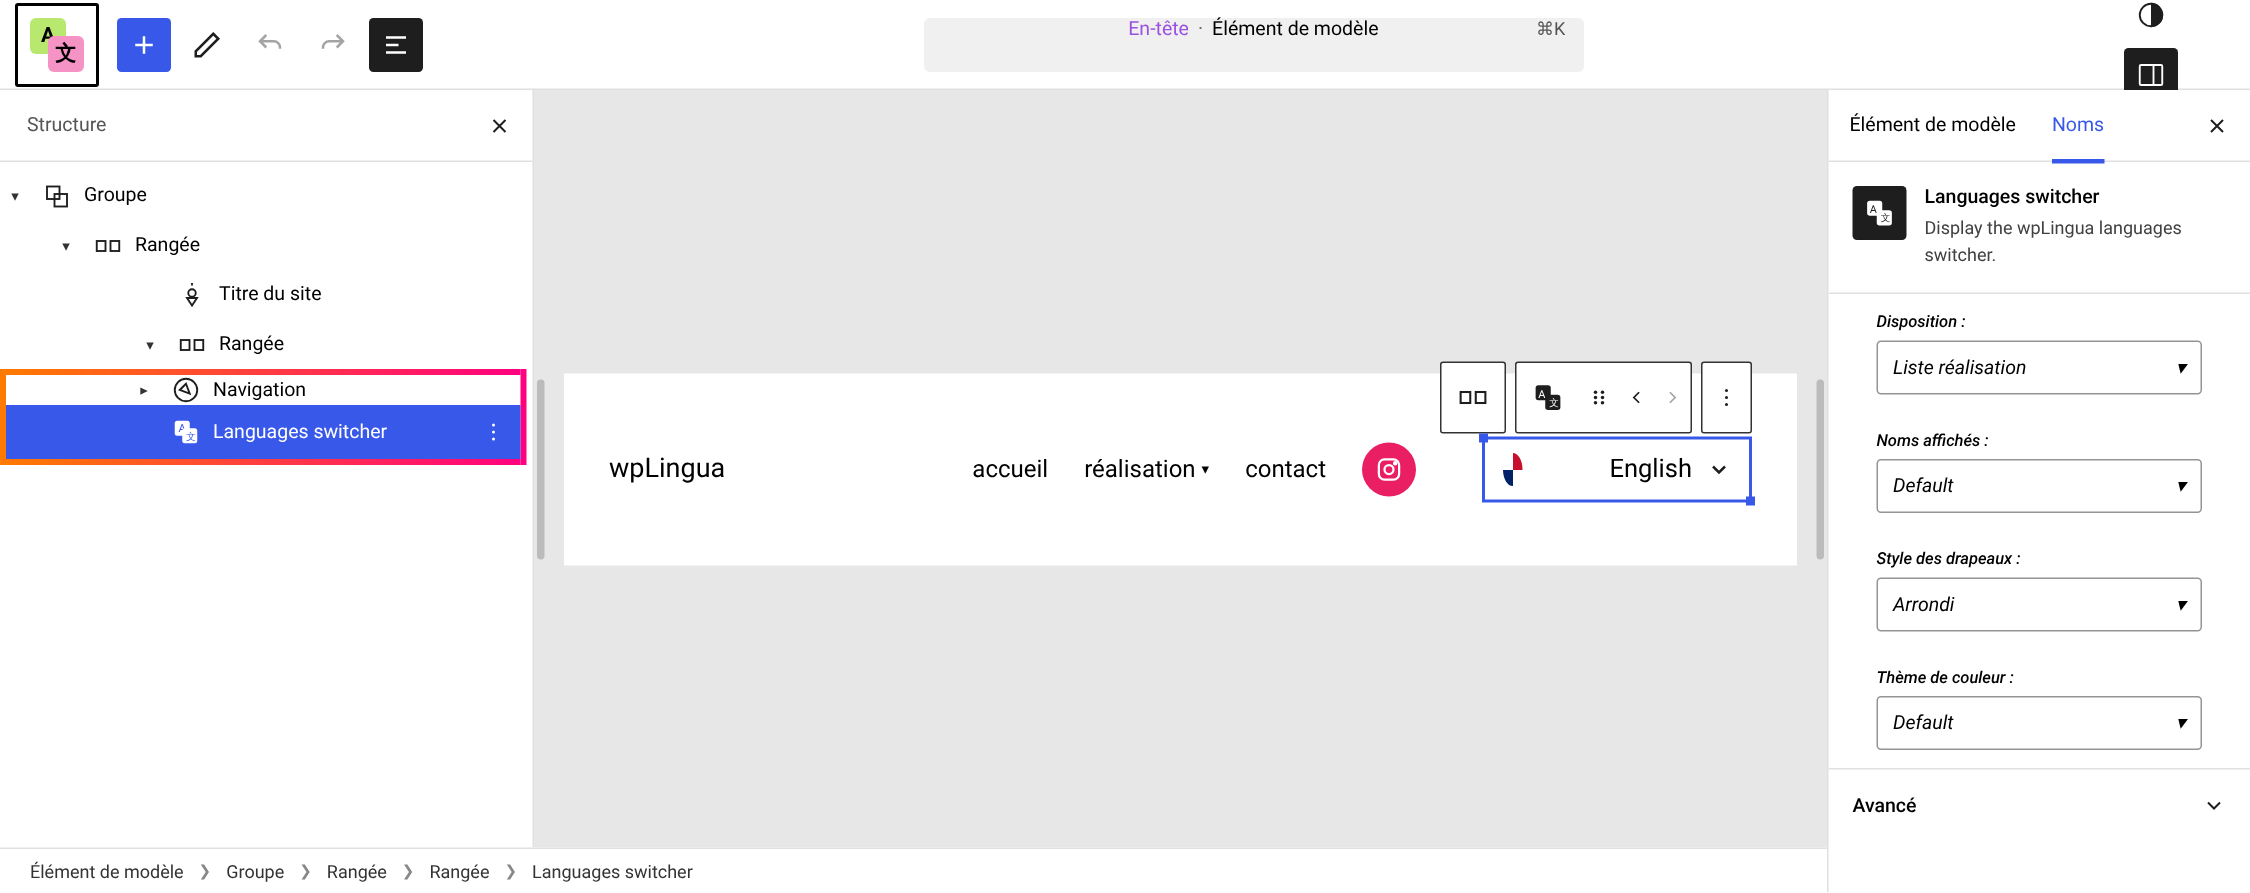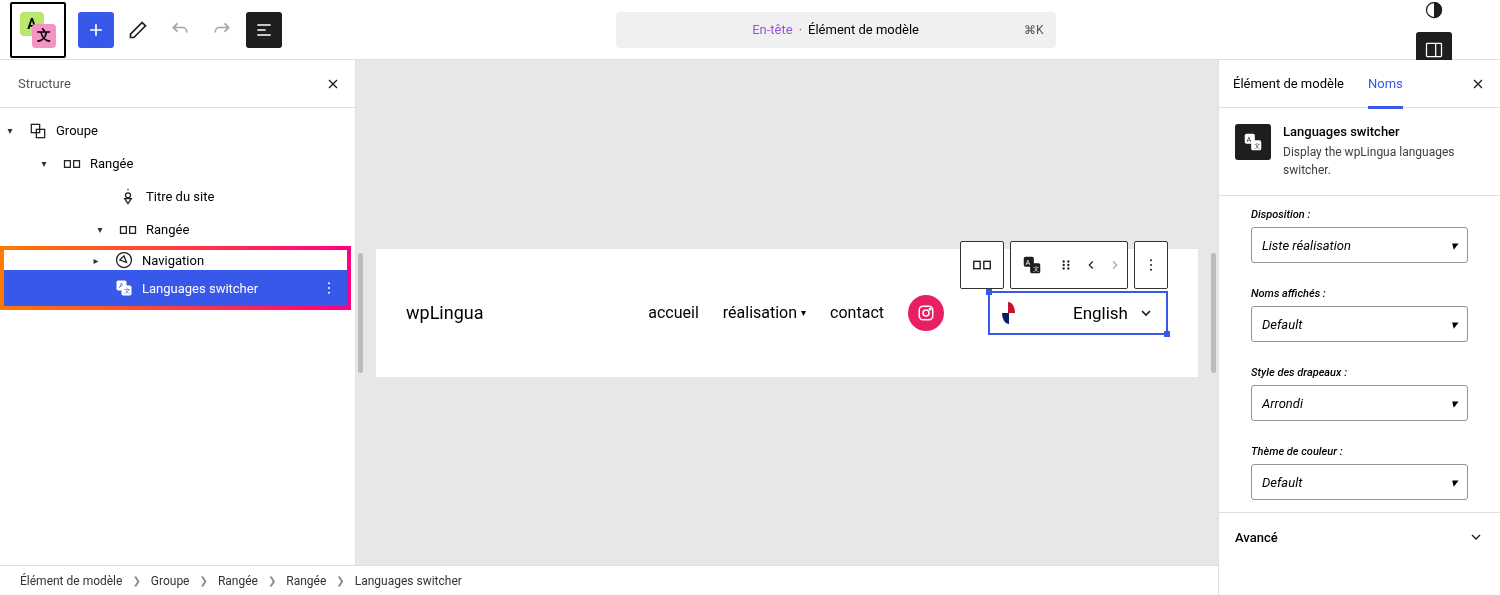--- a/index.html
+++ b/index.html
@@ -8,21 +8,21 @@
 
 .top-bar { height: 60px; display: flex; align-items: center; padding: 0 10px; border-bottom: 1px solid #e0e0e0; }
 .logo-box { width: 56px; height: 56px; border: 2px solid #000; display: flex; align-items: center; justify-content: center; margin-right: 12px; border-radius: 2px; }
 .logo-inner { width: 40px; height: 40px; position: relative; }
 .logo-a { position: absolute; top: 2px; left: 2px; width: 24px; height: 24px; background: #b9e86e; border-radius: 4px; font-weight: bold; font-size: 14px; display:flex; align-items:center; justify-content:center;}
 .logo-b { position: absolute; bottom: 2px; right: 2px; width: 24px; height: 24px; background: #f593c4; border-radius: 4px; font-weight: bold; font-size: 14px; display:flex; align-items:center; justify-content:center;}
 .tb-btn { width: 36px; height: 36px; display: flex; align-items: center; justify-content: center; border-radius: 3px; margin-right: 6px; cursor: pointer; }
 .tb-add { background: #3858e9; color: #fff; }
 .tb-black { background: #1e1e1e; color: #fff; }
 .tb-center { flex: 1; display: flex; justify-content: center; }
-.doc-title { background: #f0f0f0; border-radius: 4px; height: 36px; display: flex; align-items: center; padding: 0 16px; gap: 6px; font-size: 13px; width: 440px; justify-content: center; position: relative;}
+.doc-title { background: #f0f0f0; border-radius: 4px; height: 36px; display: flex; padding: 0 16px; gap: 6px; font-size: 13px; width: 440px; justify-content: center; position: relative;}
 .doc-title .et { color: #9b51e0; }
 .doc-title .sep { color: #666; }
 .doc-title .shortcut { position: absolute; right: 12px; color: #555; font-size: 12px; }
 .tb-right { display: flex; align-items: center; gap: 4px; flex-direction: column; }
 .save-btn { background: #cfe0f7; color: #3858e9; padding: 0 16px; height: 36px; border-radius: 3px; display: flex; align-items: center; font-size: 13px; margin: 0 6px; }
 
 
 .left-panel { position: absolute; left: 0; top: 60px; width: 356px; bottom: 30px; border-right: 1px solid #e0e0e0; background: #fff; }
 .lp-tabs { display: flex; align-items: center; height: 48px; border-bottom: 1px solid #e0e0e0; padding: 0 8px; }
 .lp-tab { padding: 0 10px; height: 48px; display: flex; align-items: center; font-size: 13px; color: #555; position: relative; }

